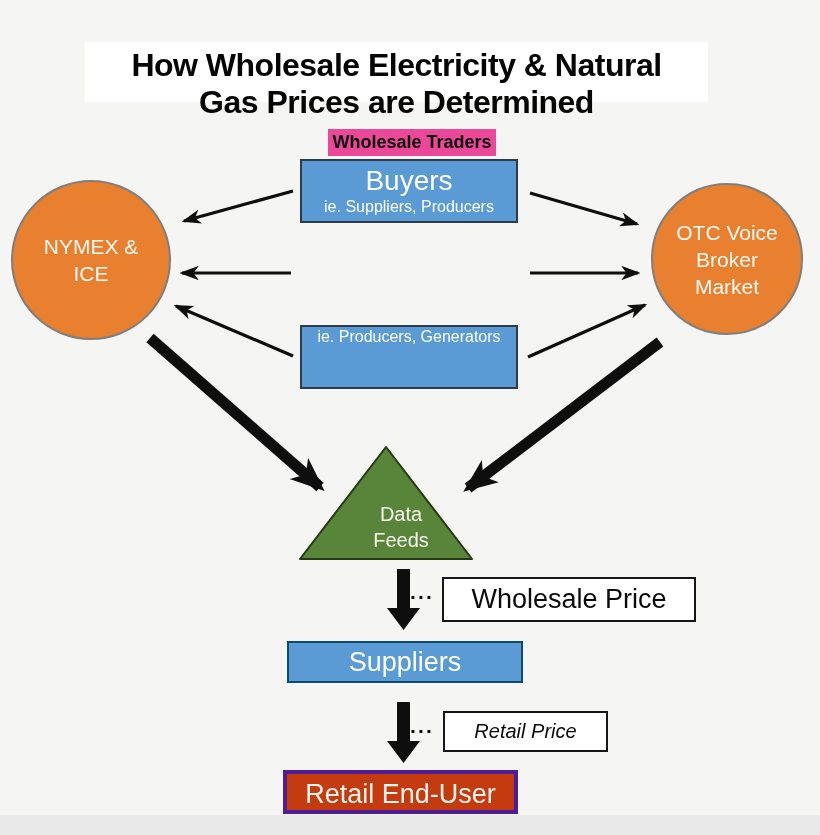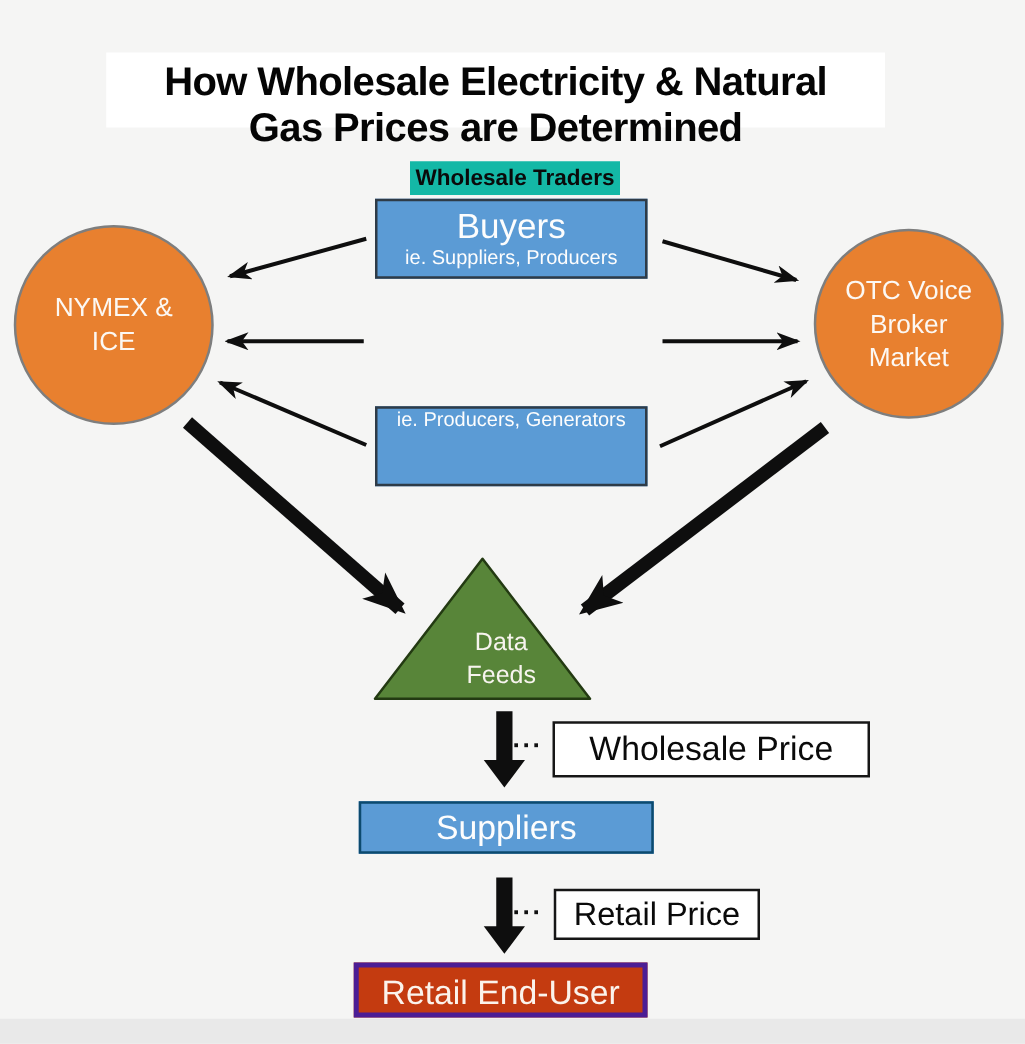--- a/index.html
+++ b/index.html
@@ -13,21 +13,21 @@
   svg.layer{position:absolute;left:0;top:0;}
   .thin{stroke:#0e0e0e;stroke-width:3.2;}
   .thick{stroke:#0e0e0e;stroke-width:11;}
   .tri{fill:var(--triangle-green,#588539);stroke:#233a12;stroke-width:2;stroke-linejoin:round;}
   .downarrow{fill:#0e0e0e;}
 
   .title-box{left:85px;top:42px;width:623px;height:60px;background:#ffffff;}
   .title-text{padding-top:5px;text-align:center;font-size:32px;font-weight:700;
     line-height:37px;color:#050505;letter-spacing:-0.5px;}
 
-  .wt-label{left:328px;top:129px;width:168px;height:27px;background:#14b8a6;
+  .wt-label{left:328px;top:129px;width:168px;height:27px;background:#ec4899;
     text-align:center;font-size:18px;font-weight:700;line-height:27px;color:#0a0a0a;}
 
   .tbox{left:300px;width:218px;height:64px;box-sizing:border-box;
     background:var(--box-blue,#5b9bd5);border:2px solid #2e3b47;
     color:#fdfdfd;text-align:center;}
   .tbox-name{font-size:28px;line-height:32px;margin-top:4px;}
   .tbox-sub{font-size:16px;line-height:19px;}
 
   .circle{box-sizing:border-box;border-radius:50%;
     background:var(--circle-orange,#e8802f);border:2px solid #7e7e7e;
@@ -39,21 +39,21 @@
   .tri-label{left:340px;top:501px;width:122px;text-align:center;
     color:#f7f4ee;font-size:20px;line-height:26px;}
 
   .dots{width:34px;font-size:21px;font-weight:700;letter-spacing:1px;color:#111;line-height:20px;}
   .dots-1{left:410px;top:587px;}
   .dots-2{left:410px;top:721px;}
 
   .price-box{box-sizing:border-box;background:#ffffff;border:2px solid #161616;
     text-align:center;color:#0a0a0a;}
   .wprice{left:442px;top:577px;width:254px;height:45px;font-size:27px;line-height:41px;}
-  .rprice{left:443px;top:711px;width:165px;height:41px;font-size:26px;line-height:37px;}
+  .rprice{left:443px;top:711px;width:165px;height:41px;font-size:20px;line-height:37px;font-style:italic;}
 
   .suppliers{left:287px;top:641px;width:236px;height:42px;box-sizing:border-box;
     background:var(--box-blue,#5b9bd5);border:2px solid #0c4a6e;
     color:#fdfdfd;text-align:center;font-size:27px;line-height:38px;}
 
   .retail{left:283px;top:770px;width:235px;height:44px;box-sizing:border-box;
     background:var(--retail-red,#c43b10);border:4px solid #4c1d95;
     color:#fbf3ec;text-align:center;font-size:27px;line-height:40px;}
 </style>
 </head>

